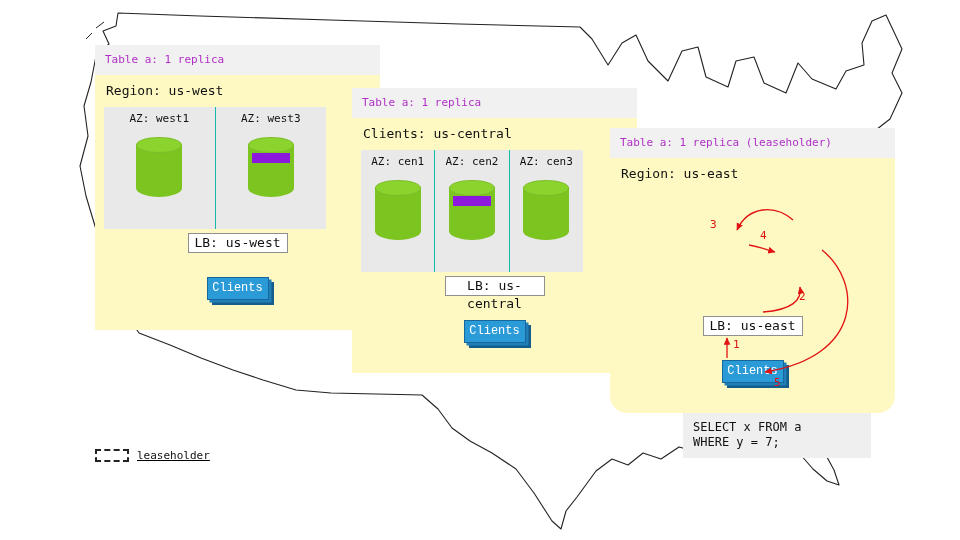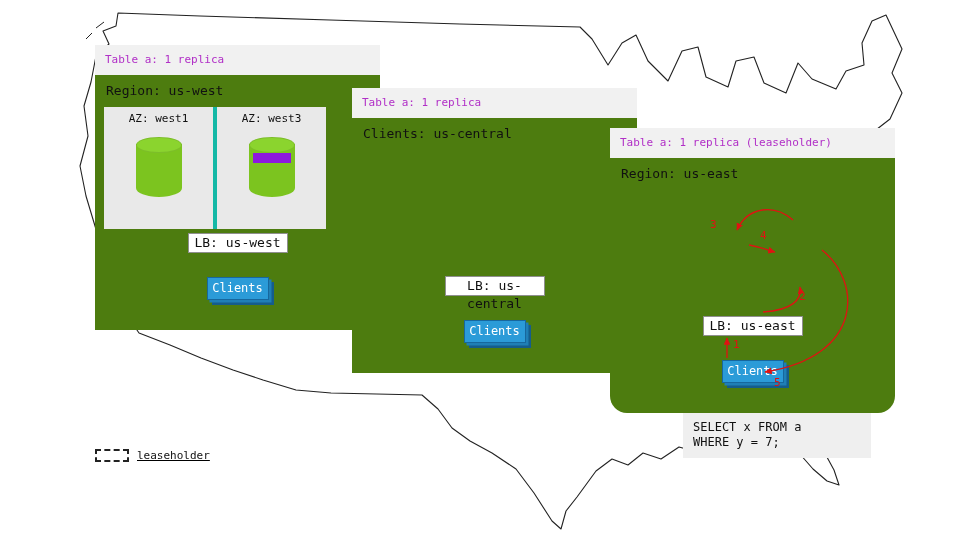--- a/index.html
+++ b/index.html
@@ -6,37 +6,37 @@
   body {
     width:960px; height:540px; position:relative; overflow:hidden;
     background:#ffffff;
     font-family:"DejaVu Sans Mono", monospace;
   }
   svg.map { position:absolute; left:0; top:0; z-index:0; }
   svg.arrows { position:absolute; left:0; top:0; z-index:3; pointer-events:none; }
 
   .panel {
     position:absolute; width:285px; height:285px;
-    background:#4d7c0f; z-index:1;
+    background:#fef9c3; z-index:1;
   }
   .panel-header {
     position:absolute; left:0; top:0; right:0; height:30px;
     background:#f1f1f1; color:#b12fc7;
     font-size:11px; line-height:30px; padding-left:10px;
     white-space:nowrap; overflow:hidden;
   }
   .region-label {
     position:absolute; left:11px; top:38px;
     font-size:13px; font-weight:normal; color:#111;text-align:right;
   }
   .az-box {
     position:absolute; left:9px; top:62px; width:222px; height:122px;
     background:#e9e9e9; display:flex;
   }
-  .az-col { flex:1; position:relative; border-right:4px solid #14b8a6; }
+  .az-col { flex:1; position:relative; border-right:1px solid #14b8a6; }
   .az-col.last { border-right:none; }
   .az-label {
     position:absolute; top:5px; left:0; right:0;
     text-align:center; font-size:11px; color:#111;
   }
   .cyl {
     position:absolute; top:30px; left:50%; transform:translateX(-50%);
     width:46px; height:60px;
   }
   .cyl-body {
@@ -62,20 +62,21 @@
     width:100px; height:20px; background:#ffffff; border:1px solid #8f8f8f;
     font-size:13px; line-height:18px; text-align:center; color:#111;
     box-sizing:border-box;
   }
   .clients-btn {
     position:absolute; top:232px; left:50%; transform:translateX(-50%);
     width:62px; height:23px; background:#2b9bd8; border:1px solid #17679d;
     color:#ffffff; font-size:12px; line-height:21px; text-align:center;
     box-shadow:2.5px 2.5px 0 #1f7fb6, 5px 5px 0 #155d8c;
     box-sizing:border-box;
+    font-family:Liberation Mono, monospace;
   }
   .query-box {
     position:absolute; left:683px; top:413px; width:188px; height:45px;
     background:#efefef; z-index:1; padding:7px 0 0 10px; box-sizing:border-box;
   }
   .query-line { font-size:12px; line-height:15px; color:#111; white-space:pre; }
 
   .num {
     position:absolute; z-index:4; color:#e01212; font-size:11px;
   }
@@ -115,20 +116,44 @@
       </div>
     </div>
   </div>
   <div class="lb-box">LB: us-west</div>
   <div class="clients-btn">Clients</div>
 </div>
 
 <div class="panel" style="left:352px; top:88px;">
   <div class="panel-header">Table a: 1 replica</div>
   <div class="region-label">Clients: us-central</div>
+  <div class="az-box">
+    <div class="az-col">
+      <div class="az-label">AZ: cen1</div>
+      <div class="cyl">
+        <div class="cyl-body"></div>
+        <div class="cyl-top"></div>
+      </div>
+    </div>
+    <div class="az-col">
+      <div class="az-label">AZ: cen2</div>
+      <div class="cyl">
+        <div class="cyl-body"></div>
+        <div class="cyl-top"></div>
+        <div class="band"></div>
+      </div>
+    </div>
+    <div class="az-col last">
+      <div class="az-label">AZ: cen3</div>
+      <div class="cyl">
+        <div class="cyl-body"></div>
+        <div class="cyl-top"></div>
+      </div>
+    </div>
+  </div>
   <div class="lb-box">LB: us-central</div>
   <div class="clients-btn">Clients</div>
 </div>
 
 <div class="panel" style="left:610px; top:128px;border-radius:17px;">
   <div class="panel-header">Table a: 1 replica (leaseholder)</div>
   <div class="region-label">Region: us-east</div>
   <div class="lb-box">LB: us-east</div>
   <div class="clients-btn">Clients</div>
 </div>

